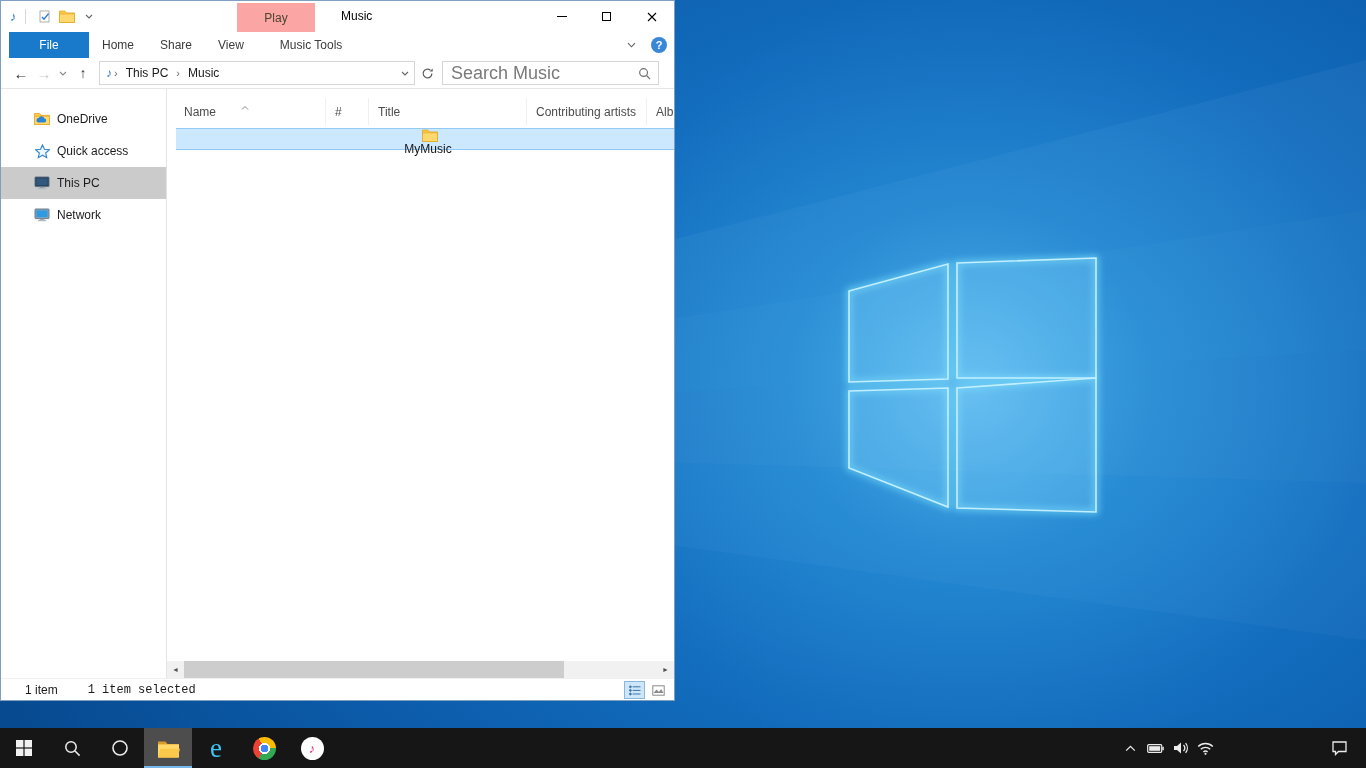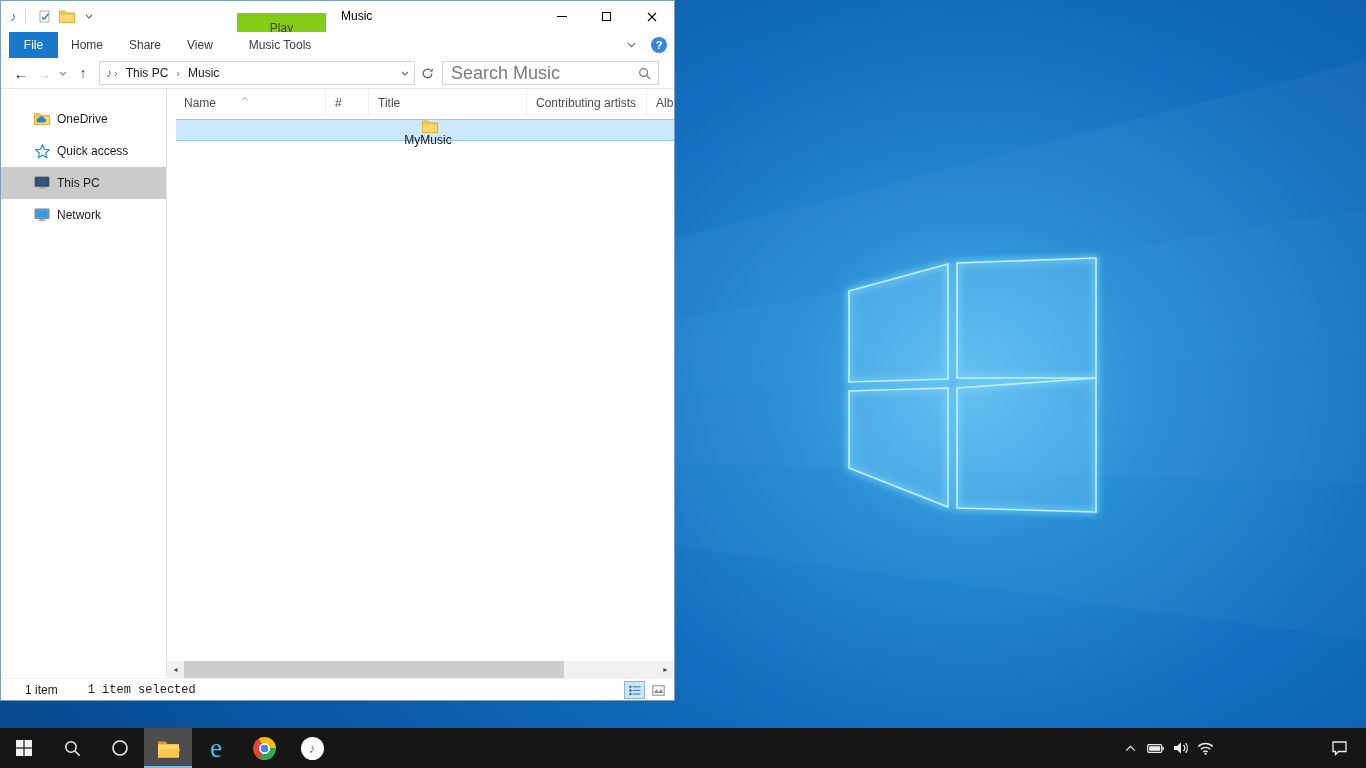--- a/index.html
+++ b/index.html
@@ -15,31 +15,31 @@
   
   .window { position:absolute; left:0; top:0; width:675px; height:701px;
     background:#fff; border:1px solid #7e9fc0; display:flex; flex-direction:column;
     font-size:12px; color:#1a1a1a; z-index:5; }
 
   
   .titlebar { height:31px; flex:none; position:relative; display:flex; align-items:center; background:#fff; }
   .app-icon { margin-left:9px; font-size:13px; color:#2d7ad0; line-height:1; }
   .tb-sep { width:1px; height:15px; background:#d8d8d8; margin:0 8px; }
   .qat-btn { width:22px; height:26px; display:flex; align-items:center; justify-content:center; }
-  .play-box { position:absolute; left:236px; top:12px; width:89px; height:29px;
-    background:#84cc16; display:flex; align-items:center; justify-content:center; color:#4a4430; }
+  .play-box { position:absolute; left:236px; top:2px; width:78px; height:29px;
+    background:#fca5a5; display:flex; align-items:center; justify-content:center; color:#4a4430; }
   .window-title { position:absolute; left:340px; top:0; height:31px; line-height:31px; color:#000; }
   .win-controls { margin-left:auto; display:flex; height:31px; }
   .ctrl { width:45px; height:31px; display:flex; align-items:center; justify-content:center; }
   .min-glyph { width:10px; height:1px; background:#000; display:block; }
   .max-glyph { width:9px; height:9px; border:1px solid #000; display:block; }
 
   
   .tabrow { height:26px; flex:none; display:flex; align-items:stretch; position:relative; background:#fff; }
-  .tab-file { width:49px; margin-left:8px; background:#1979ca; color:#fff;
+  .tab-file { width:80px; margin-left:8px; background:#1979ca; color:#fff;
     display:flex; align-items:center; justify-content:center; }
   .tab { padding:0 13px; display:flex; align-items:center; color:#3b3b3b; }
   .tab-contextual { margin-left:10px; }
   .ribbon-expand { position:absolute; right:32px; top:0; height:26px; width:22px;
     display:flex; align-items:center; justify-content:center; }
   .help-button { position:absolute; right:7px; top:5px; width:16px; height:16px; border-radius:50%;
     background:#3a87d8; color:#fff; font-size:11px; font-weight:bold;
     display:flex; align-items:center; justify-content:center; }
 
   
@@ -64,21 +64,21 @@
   .search-ic { margin:0 7px 0 2px; flex:none; display:flex; }
 
   
   .content { flex:1; min-height:0; display:flex; }
   .sidebar { width:166px; flex:none; border-right:1px solid #e4e4e4; padding-top:14px; background:#fff; }
   .side-item { height:32px; display:flex; align-items:center; padding-left:33px; }
   .side-item.selected { background:#cbcbcb; }
   .side-icon { width:16px; height:16px; margin-right:7px; display:flex; align-items:center; justify-content:center; flex:none; }
   .side-label { color:#1c1c1c; }
 
-  .listpane { flex:1; min-width:0; display:flex; flex-direction:column; background:#fff; }
+  .listpane { flex:1; min-width:0; display:flex; flex-direction:column; background:#fff;margin-top:9px; }
   .headers { height:27px; flex:none; display:flex; color:#4c4c4c; }
   .hcol { height:100%; display:flex; align-items:center; padding-left:9px;
     border-right:1px solid #f0f0f0; position:relative; }
   .hcol.c-name { width:159px; padding-left:17px; }
   .hcol.c-num { width:43px; }
   .hcol.c-title { width:158px; }
   .hcol.c-artists { width:120px; }
   .hcol.c-album { flex:1; border-right:none; overflow:hidden; white-space:nowrap; }
   .sort-caret { position:absolute; left:74px; top:1px; }
 

